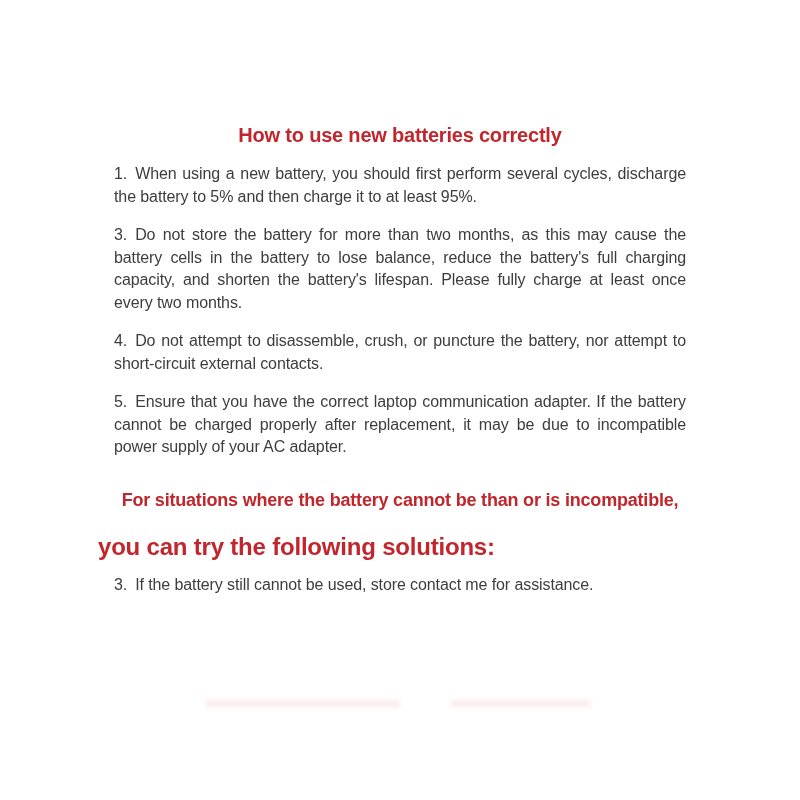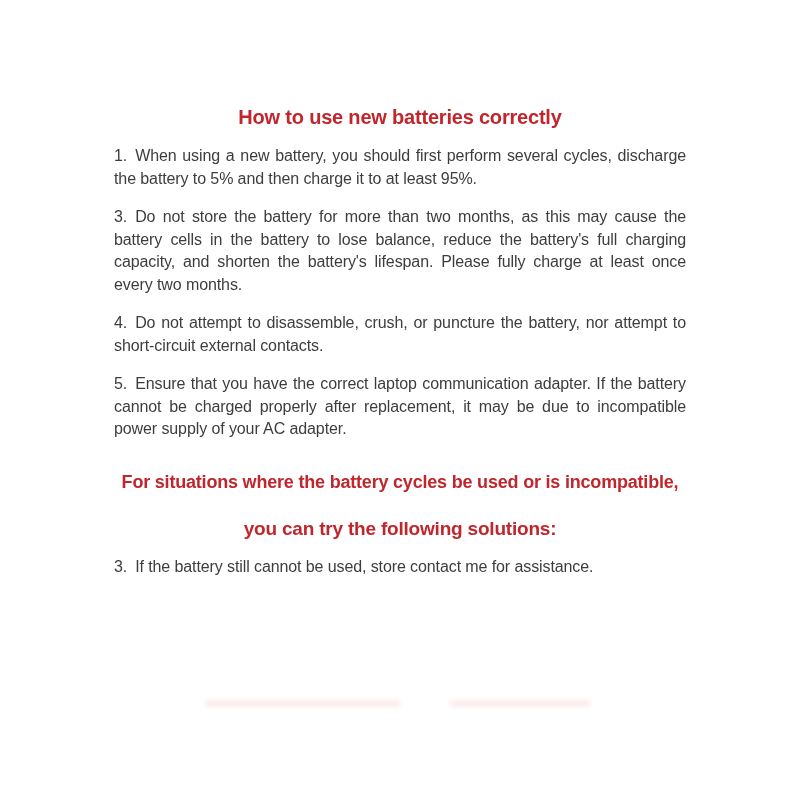--- a/index.html
+++ b/index.html
@@ -11,41 +11,40 @@
     position: relative;
     width: 800px;
     height: 800px;
     background: #ffffff;
     box-sizing: border-box;
     padding: 105px 98px 0 98px;
     font-family: "Liberation Sans", "DejaVu Sans", sans-serif;
     overflow: hidden;
   }
   .red-title {
-    margin: 0 0 16px 0;
+    margin: 18px 0 16px 0;
     text-align: center;
     font-size: 20px;
     line-height: 24px;
     font-weight: bold;
     color: var(--accent, #c0262c);
     letter-spacing: -0.2px;
   }
   .red-subtitle-1 {
     margin: 30px 0 0 0;
     text-align: center;
     font-size: 18px;
     line-height: 22px;
     font-weight: bold;
     color: var(--accent, #c0262c);
     letter-spacing: -0.2px;
   }
   .red-subtitle-2 {
     margin: 24px 0 12px 0;
-    text-align: center;
-    font-size: 19px;
+    font-size: 24px;
     line-height: 23px;
     font-weight: bold;
     color: var(--accent, #c0262c);
     letter-spacing: -0.2px;
   }
   .body-block p.item {
     margin: 16px;
     text-align: justify;
     font-size: 16px;
     line-height: 22.5px;
@@ -92,21 +91,21 @@
       <span class="num">3.</span><span>Do not store the battery for more than two months, as this may cause the battery cells in the battery to lose balance, reduce the battery's full charging capacity, and shorten the battery's lifespan. Please fully charge at least once every two months.</span>
     </p>
     <p class="item">
       <span class="num">4.</span><span>Do not attempt to disassemble, crush, or puncture the battery, nor attempt to short-circuit external contacts.</span>
     </p>
     <p class="item">
       <span class="num">5.</span><span>Ensure that you have the correct laptop communication adapter. If the battery cannot be charged properly after replacement, it may be due to incompatible power supply of your AC adapter.</span>
     </p>
   </div>
 
-  <h2 class="red-subtitle-1">For situations where the battery cycles be used or is incompatible,</h2>
+  <h2 class="red-subtitle-1">For situations where the battery cannot be than or is incompatible,</h2>
 
   <h2 class="red-subtitle-2">you can try the following solutions:</h2>
 
   <div class="body-block">
     <p class="item">
       <span class="num">3.</span><span>If the battery still cannot be used, store contact me for assistance.</span>
     </p>
   </div>
 
   <div class="watermark-remnant">

